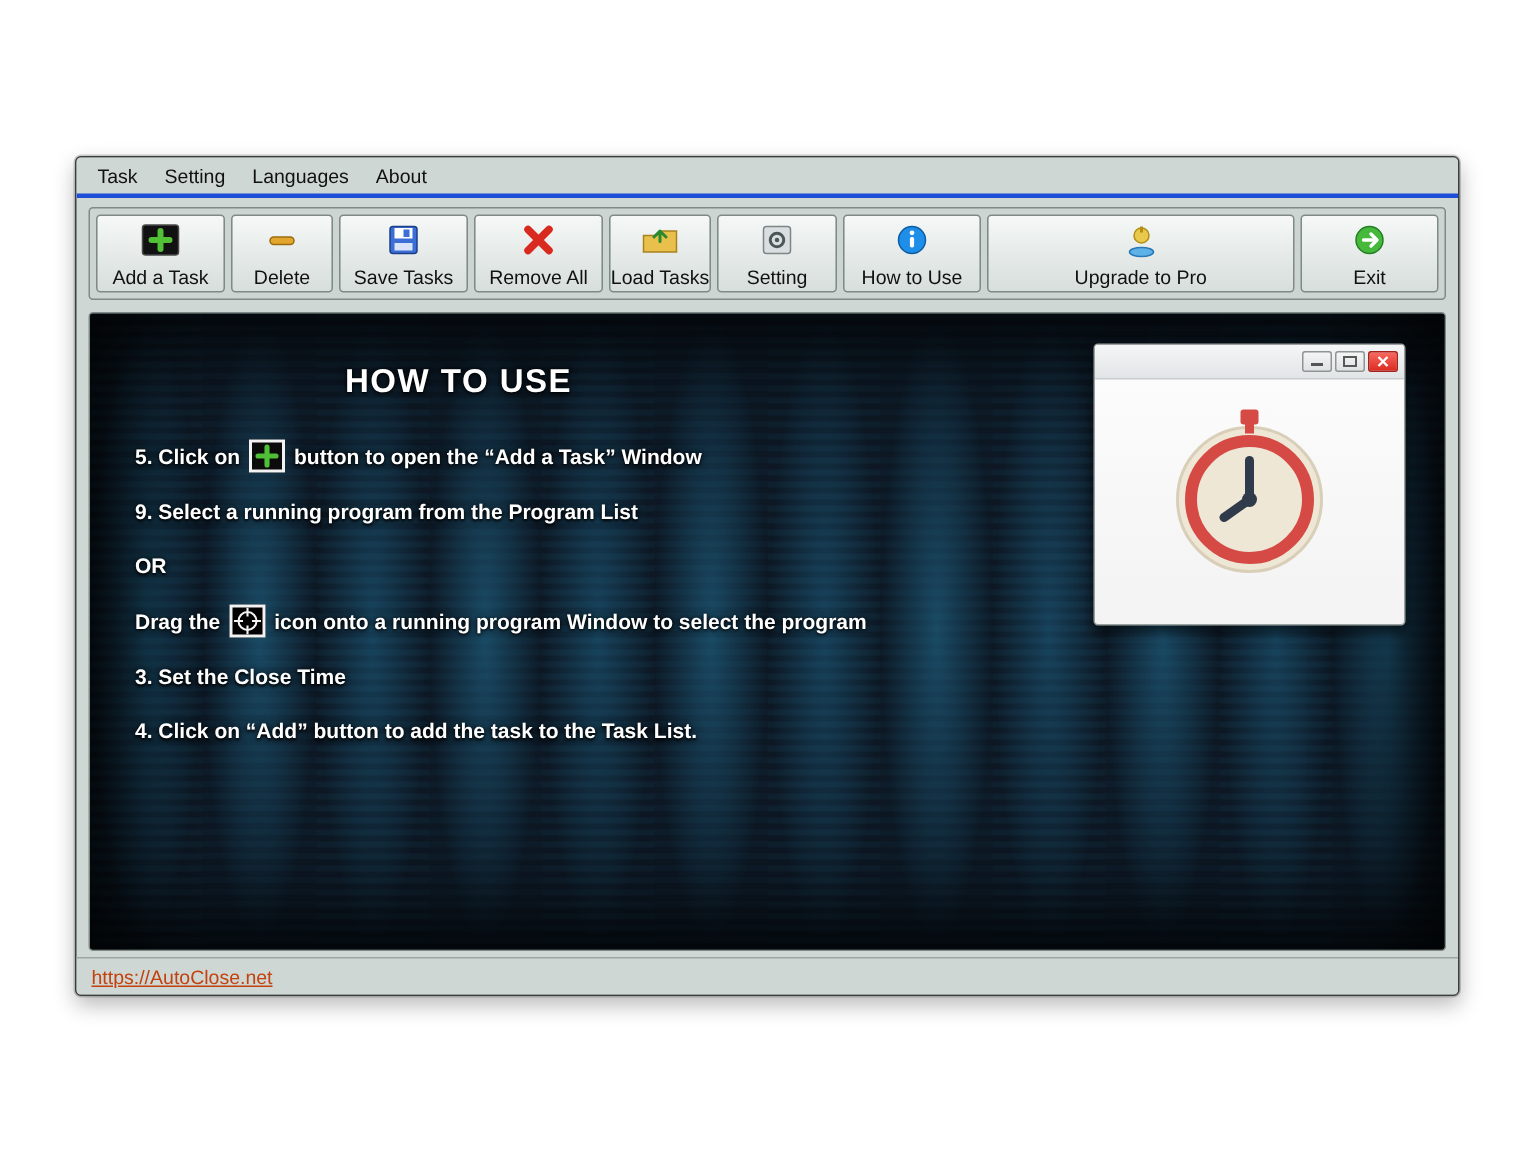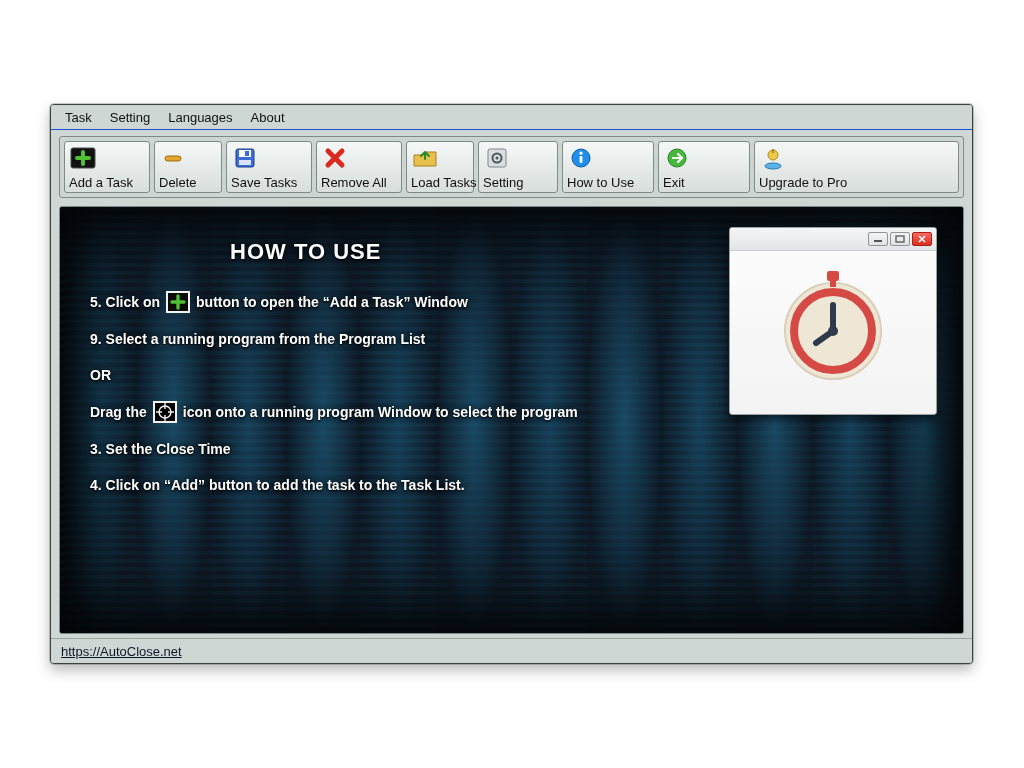--- a/index.html
+++ b/index.html
@@ -64,21 +64,21 @@
     display: flex; align-items: center; justify-content: center;
     box-sizing: border-box;
     color: #222;
   }
   .win-btn svg { width: 10px; height: 10px; display:block; }
 
   
   .menubar {
     flex: 0 0 24px; height: 24px;
     background: #cfd7d4;
-    border-bottom: 1px solid #1d4ed8;
+    border-bottom: 3px solid #1d4ed8;
     display: flex; align-items: center;
     padding: 0 6px; gap: 2px;
     font-size: 13px;
   }
   .menubar .menu-item {
     padding: 2px 8px;
     border-radius: 2px;
     cursor: default;
   }
 
@@ -93,21 +93,21 @@
     background: #cdd5d2;
     padding: 4px;
     gap: 4px;
   }
   .tbtn {
     background: linear-gradient(#f5f8f7,#e6ebe9 50%,#d7dedb);
     border: 1px solid #7f8a85;
     border-radius: 3px;
     box-sizing: border-box;
     display: flex; flex-direction: column;
-    align-items: flex-start; justify-content: space-between;
+    align-items: center; justify-content: space-between;
     padding: 3px 4px 2px 4px;
     height: 52px;
     min-width: 68px;
     cursor: default;
   }
   .tbtn.wide { min-width: 140px; }
   .tbtn .icon-slot {
     width: 28px; height: 26px;
     display: flex; align-items: center; justify-content: center;
   }
@@ -226,21 +226,21 @@
   
   .link-bar {
     height: 24px; flex: 0 0 24px;
     background: #cfd7d4;
     border-top: 1px solid #9ba6a1;
     display: flex; align-items: center;
     padding: 0 10px;
     font-size: 13px;
   }
   .link-bar a {
-    color: #0f172a;
+    color: #c2410c;
     text-decoration: underline;
   }
 </style>
 </head>
 <body>
 
 <div class="stage">
  <div class="app-window">
 
 
@@ -319,39 +319,39 @@
       <span class="icon-slot">
         <svg width="22" height="22" viewBox="0 0 22 22">
           <circle cx="11" cy="11" r="9" fill="#1f8ee9" stroke="#0d5da2"></circle>
           <rect x="9.6" y="9" width="2.8" height="7" rx="1.2" fill="#fff"></rect>
           <circle cx="11" cy="6.2" r="1.6" fill="#fff"></circle>
         </svg>
       </span>
       <span class="lbl">How to Use</span>
     </div>
 
-    <div class="tbtn" style="width:92px">
-      <span class="icon-slot">
-        <svg width="22" height="22" viewBox="0 0 22 22">
-          <circle cx="11" cy="11" r="9" fill="#46b93d" stroke="#228021"></circle>
-          <path d="M7 11 h8 M12 7 l4 4 -4 4" fill="none" stroke="#fff" stroke-width="2.2" stroke-linecap="round" stroke-linejoin="round"></path>
-        </svg>
-      </span>
-      <span class="lbl">Exit</span>
-    </div>
-
     <div class="tbtn wide" style="flex:1">
       <span class="icon-slot">
         <svg width="24" height="24" viewBox="0 0 24 24">
           <ellipse cx="12" cy="20" rx="8" ry="3" fill="#5fb2e8" stroke="#2878b5"></ellipse>
           <circle cx="12" cy="9" r="5" fill="#e9c94c" stroke="#b38f16"></circle>
           <rect x="11" y="3" width="2" height="4" fill="#b38f16"></rect>
         </svg>
       </span>
       <span class="lbl">Upgrade to Pro</span>
+    </div>
+
+    <div class="tbtn" style="width:92px">
+      <span class="icon-slot">
+        <svg width="22" height="22" viewBox="0 0 22 22">
+          <circle cx="11" cy="11" r="9" fill="#46b93d" stroke="#228021"></circle>
+          <path d="M7 11 h8 M12 7 l4 4 -4 4" fill="none" stroke="#fff" stroke-width="2.2" stroke-linecap="round" stroke-linejoin="round"></path>
+        </svg>
+      </span>
+      <span class="lbl">Exit</span>
     </div>
 
    </div>
   </div>
 
   <div class="content-frame">
     <div class="bg-cols" aria-hidden="true">
       <span></span>
           <span></span>
           <span></span>

